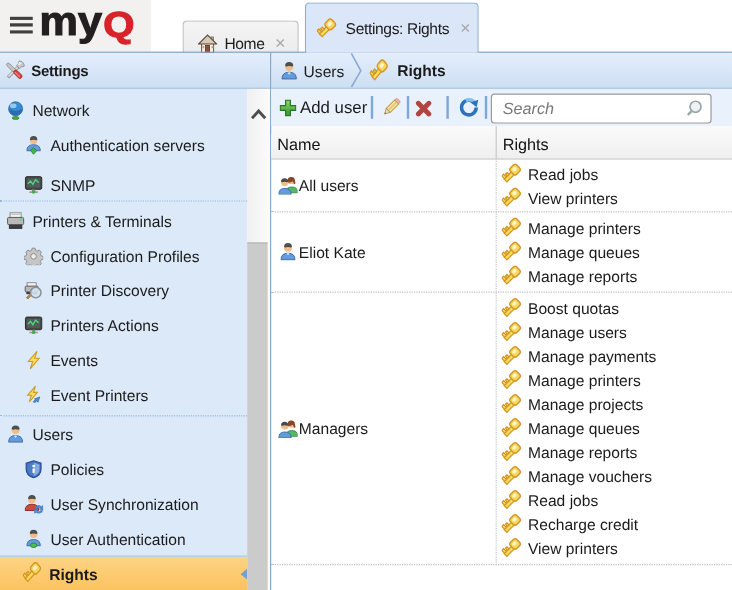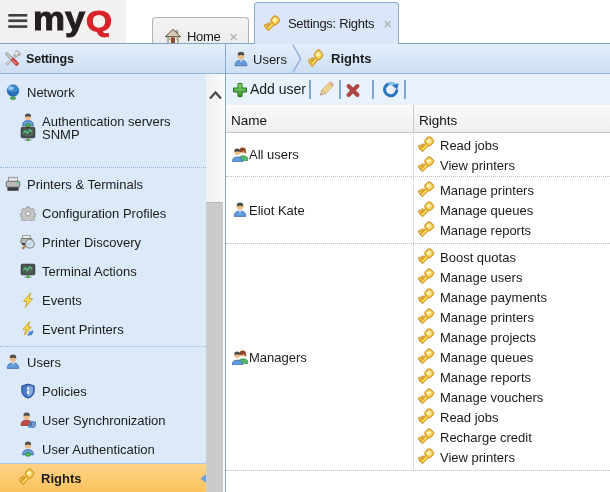--- a/index.html
+++ b/index.html
@@ -235,21 +235,21 @@
           <use href="#globe"></use>
         </svg>
         <span class="t">Network</span>
       </div>
 <div class="abs srow sub" style="top:107px">
         <svg class="ic" width="16" height="16" viewBox="0 0 16 16">
           <use href="#pgreen"></use>
         </svg>
         <span class="t">Authentication servers</span>
       </div>
-<div class="abs srow sub" style="top:120px">
+<div class="abs srow sub" style="top:140px">
         <svg class="ic" width="16" height="16" viewBox="0 0 16 16">
           <use href="#monitor"></use>
         </svg>
         <span class="t">SNMP</span>
       </div>
 <div class="abs srow" style="top:170px">
         <svg class="ic" width="16" height="16" viewBox="0 0 16 16">
           <use href="#printer"></use>
         </svg>
         <span class="t">Printers &amp; Terminals</span>
@@ -263,21 +263,21 @@
 <div class="abs srow sub" style="top:228px">
         <svg class="ic" width="16" height="16" viewBox="0 0 16 16">
           <use href="#prmag"></use>
         </svg>
         <span class="t">Printer Discovery</span>
       </div>
 <div class="abs srow sub" style="top:257px">
         <svg class="ic" width="16" height="16" viewBox="0 0 16 16">
           <use href="#monitor"></use>
         </svg>
-        <span class="t">Terminal Actions</span>
+        <span class="t">Printers Actions</span>
       </div>
 <div class="abs srow sub" style="top:286px">
         <svg class="ic" width="16" height="16" viewBox="0 0 16 16">
           <use href="#bolt"></use>
         </svg>
         <span class="t">Events</span>
       </div>
 <div class="abs srow sub" style="top:315px">
         <svg class="ic" width="16" height="16" viewBox="0 0 16 16">
           <use href="#boltarr"></use>
@@ -352,20 +352,27 @@
           <path d="M1.2 1.8"></path>
         </g>
       </svg>
   <div class="sep" style="left:146px"></div>
   <svg style="position:absolute;left:157px;top:6px" width="16" height="19" viewBox="0 0 16 19">
         <path d="M13.8 9.6 a6.1 6.1 0 1 1 -1.8 -4.3" fill="none" stroke="#2d72ba" stroke-width="3"></path>
         <path d="M5.2 3.9 a6.1 6.1 0 0 1 6.8 0.9" fill="none" stroke="#85c2ea" stroke-width="3"></path>
         <path d="M15.6 3.2 L14.2 9.4 L9.2 5.4 Z" fill="#2d72ba"></path>
       </svg>
   <div class="sep" style="left:178px"></div>
+  <div id="search">
+    <span class="ph">Search</span>
+    <svg style="position:absolute;right:6px;top:4px" width="15" height="15">
+          <circle cx="8.6" cy="6" r="4.6" fill="#eef2f4" stroke="#9aa4ab" stroke-width="1.4"></circle>
+          <line x1="5.2" y1="9.6" x2="2.2" y2="12.8" stroke="#9aa4ab" stroke-width="2"></line>
+        </svg>
+  </div>
 </div>
 
 <div class="abs" id="thead">
       <span class="h1">Name</span>
       <div class="cdiv"></div>
       <span class="h2">Rights</span>
     </div>
 <div id="tbody">
 <div class="abs trow" style="top:132px;height:45px">
         <div class="nm" style="top:14px">

